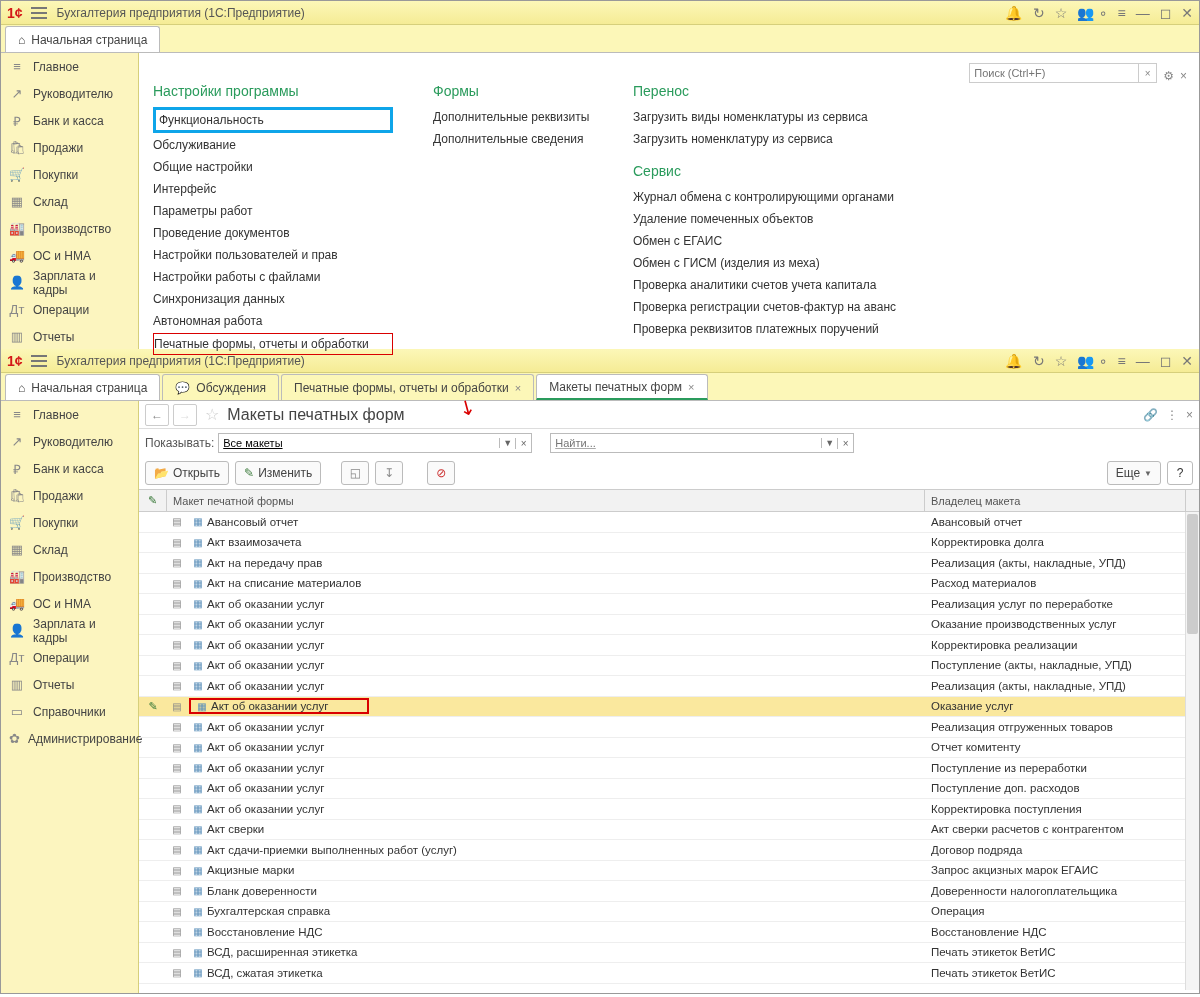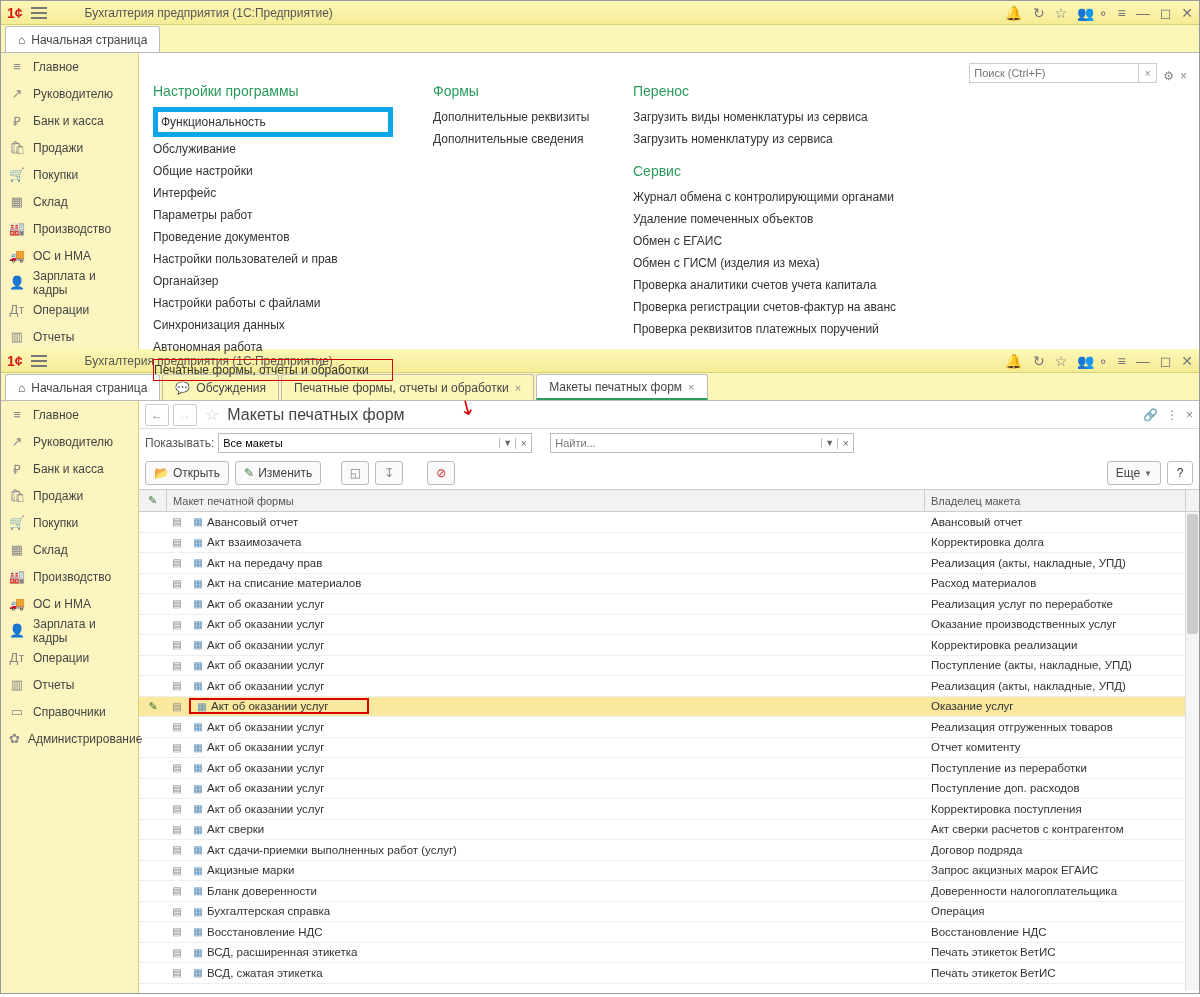--- a/index.html
+++ b/index.html
@@ -2,54 +2,54 @@
 <html><head>
 <meta charset="utf-8">
 <style>
   * { box-sizing: border-box; margin: 0; padding: 0; }
   body { font-family: Arial, sans-serif; font-size: 12px; color: #333; background: #fff; overflow: hidden; }
   .window { width: 1200px; border: 1px solid #999; }
   .titlebar { height: 24px; background: linear-gradient(#FCF7B8,#F5EC95); display: flex; align-items: center; padding: 0 6px; border-bottom: 1px solid #d6cf7b; }
   .logo { color: #d31818; font-weight: bold; font-size: 14px; margin-right: 8px; }
   .hamburger { width:16px; height:12px; display:flex; flex-direction:column; justify-content:space-between; margin-right:10px; cursor:pointer;}
   .hamburger span{display:block;height:2px;background:#777;}
-  .title-text { color: #555; flex:1;margin-left:28px; }
+  .title-text { color: #555; flex:1; }
   .title-icons { display:flex; gap:10px; align-items:center; color:#777; }
   .title-icons span { cursor:pointer; font-size:14px; }
   .tabrow { height:28px; background:#FCF7B8; display:flex; align-items:flex-end; padding-left:4px; border-bottom:1px solid #bbb;}
   .tab { height:26px; padding:0 12px; display:flex; align-items:center; gap:6px; border:1px solid #bbb; border-bottom:none; background:#FCF7B8; margin-right:2px; border-radius:3px 3px 0 0; cursor:pointer; color:#444;}
   .tab.active { background:#fff; }
   .tab.active-green { background:#fff; border-bottom:2px solid #2a9b5c; }
   .tab .close-x{color:#888; font-size:11px; cursor:pointer;}
   .pane { display:flex; }
   .sidebar { width:138px; background:#FCF5BF; border-right:1px solid #d6cf7b; }
   .side-item { height:27px; display:flex; align-items:center; padding:0 8px; gap:8px; cursor:pointer; color:#444;}
   .side-icon{width:16px;text-align:center;color:#888;font-size:13px;}
   .content { flex:1; background:#fff; position:relative; }
   .search-top { position:absolute; right:12px; top:10px; display:flex; align-items:flex-end; gap:6px;}
   .search-top input{ width:170px; height:20px; border:1px solid #ccc; padding:0 4px; font-size:11px; color:#999;}
   .sxbtn{width:18px;height:20px;border:1px solid #ccc;border-left:none;display:flex;align-items:center;justify-content:center;color:#888;cursor:pointer;font-size:10px;}
   .gear{color:#888;cursor:pointer;}
   .cols { display:flex; padding:30px 14px 10px 14px; gap:40px;}
   .col { display:flex; flex-direction:column; gap:2px;}
   .col h3 { color:#2a9b5c; font-weight:normal; font-size:14px; margin-bottom:6px;}
   .col a { color:#333; text-decoration:none; padding:1px 0; cursor:pointer; font-size:12px; line-height:18px;}
-  .col a.boxed{border:5px solid #0ea5e9; padding:1px 3px; display:inline-block;}
+  .col a.boxed{border:3px solid #0ea5e9; padding:1px 3px; display:inline-block;}
   .highlight-red { border:1px solid #d90000; padding:1px 3px; display:inline-block; }
   .arrow-annot{position:absolute; left:320px; top:342px; color:#d90000; font-size:20px; transform:rotate(30deg);}
   .pane2-toolbar{height:28px;display:flex;align-items:center;padding:0 6px;gap:4px;border-bottom:1px solid #ddd;}
   .navbtn{width:24px;height:22px;border:1px solid #ccc;display:flex;align-items:center;justify-content:center;color:#888;cursor:pointer;border-radius:2px;}
   .star-ic{color:#ccc;font-size:16px;margin:0 4px;}
   .page-title{font-size:16px;color:#444;}
   .right-btns{margin-left:auto;display:flex;gap:8px;color:#888;}
   .right-btns span{cursor:pointer;}
   .filterrow{height:28px;display:flex;align-items:center;padding:0 6px;gap:4px;}
   .filterrow label{color:#555;}
   .combo{display:flex;align-items:center;border:1px solid #bbb;height:20px;}
-  .combo input{border:none;height:18px;padding:0 4px;font-size:11px;outline:none;}
+  .combo input{border:none;height:18px;padding:0 4px;font-size:11px;outline:none;text-decoration:underline;}
   .combo .dd{width:16px;border-left:1px solid #bbb;text-align:center;color:#666;cursor:pointer;font-size:9px;}
   .combo .xb{width:16px;border-left:1px solid #bbb;text-align:center;color:#666;cursor:pointer;font-size:10px;}
   .btnrow{height:32px;display:flex;align-items:center;padding:0 6px;gap:6px;}
   .btn{height:24px;border:1px solid #bbb;border-radius:3px;padding:0 8px;display:flex;align-items:center;gap:4px;cursor:pointer;background:#fafafa;font-size:12px;color:#444;}
   .btn .ic{color:#d29a00;}
   .iconbtn{width:28px;height:24px;border:1px solid #bbb;border-radius:3px;display:flex;align-items:center;justify-content:center;cursor:pointer;color:#888;background:#fafafa;}
   .spacer{flex:1;}
   .qbtn{width:26px;height:24px;border:1px solid #bbb;border-radius:3px;display:flex;align-items:center;justify-content:center;cursor:pointer;}
   .grid{border-top:1px solid #ccc;}
   .grid-head{display:flex;height:22px;background:#f2f2f2;border-bottom:1px solid #ccc;font-size:11px;color:#555;}
@@ -164,21 +164,20 @@
       <div class="cols">
         <div class="col" style="width:240px" id="col1">
             <h3>Настройки программы</h3>
             <a class="boxed">Функциональность</a>
             <a>Обслуживание</a>
             <a>Общие настройки</a>
             <a>Интерфейс</a>
             <a>Параметры работ</a>
             <a>Проведение документов</a>
             <a>Настройки пользователей и прав</a>
-            <a>Органайзер</a>
             <a>Настройки работы с файлами</a>
             <a>Синхронизация данных</a>
             <a>Автономная работа</a>
             <a class="highlight-red">Печатные формы, отчеты и обработки</a>
           </div>
         <div class="col" style="width:160px" id="col2">
             <h3>Формы</h3>
             <a>Дополнительные реквизиты</a>
             <a>Дополнительные сведения</a>
           </div>

